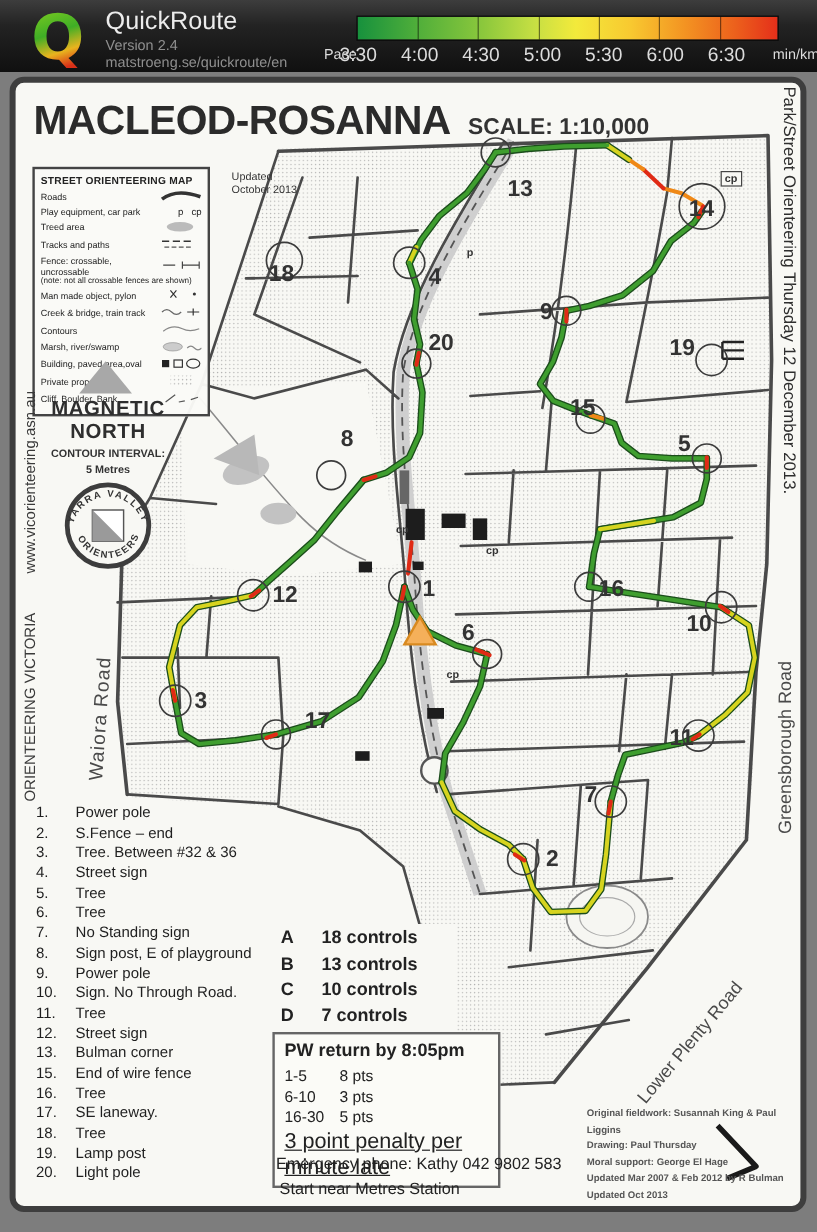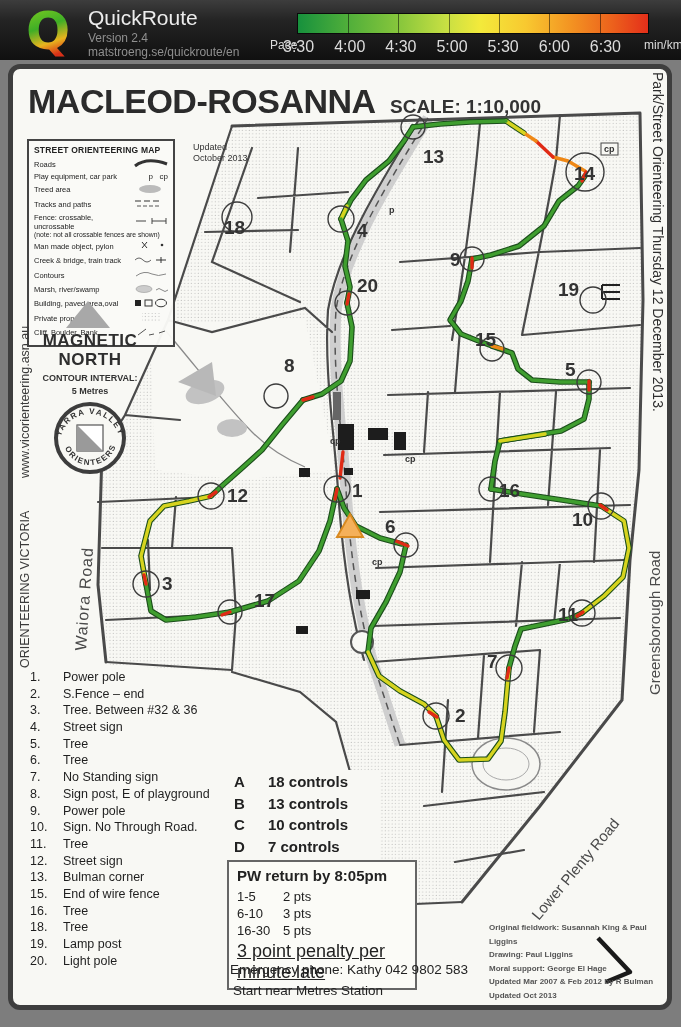--- a/index.html
+++ b/index.html
@@ -482,20 +482,24 @@
     <div class="ctl-row">
       <span class="ctl-num">15.</span>
       <span class="ctl-desc">End of wire fence</span>
     </div>
 
     <div class="ctl-row">
       <span class="ctl-num">16.</span>
       <span class="ctl-desc">Tree</span>
     </div>
 
+    <div class="ctl-row">
+      <span class="ctl-num">17.</span>
+      <span class="ctl-desc">SE laneway.</span>
+    </div>
 
     <div class="ctl-row">
       <span class="ctl-num">18.</span>
       <span class="ctl-desc">Tree</span>
     </div>
 
     <div class="ctl-row">
       <span class="ctl-num">19.</span>
       <span class="ctl-desc">Lamp post</span>
     </div>
@@ -528,21 +532,21 @@
       <span class="v">7 controls</span>
     </div>
   </div>
 
 <div class="ov pw">
   <div class="pwt">PW return by 8:05pm</div>
   <div>
 
       <div class="pwrow">
         <span class="a">1-5</span>
-        <span class="b">2 pts</span>
+        <span class="b">8 pts</span>
       </div>
 
       <div class="pwrow">
         <span class="a">6-10</span>
         <span class="b">3 pts</span>
       </div>
 
 
       <div class="pwrow">
         <span class="a">16-30</span>
@@ -551,17 +555,17 @@
     </div>
   <div class="pen">3 point penalty per minute late</div>
 </div>
 
 <div class="ov note1">Emergency phone:  Kathy 042 9802 583</div>
 <div class="ov note2">Start near Metres Station</div>
 
 <div class="ov credits">
 
 <div>Original fieldwork: Susannah King &amp; Paul Liggins</div>
-    <div>Drawing: Paul Liggins</div>
+    <div>Drawing: Paul Thursday</div>
     <div>Moral support: George El Hage</div>
     <div>Updated Mar 2007 &amp; Feb 2012 by R Bulman</div>
     <div>Updated Oct 2013</div>
   </div>
 
 </body></html>

